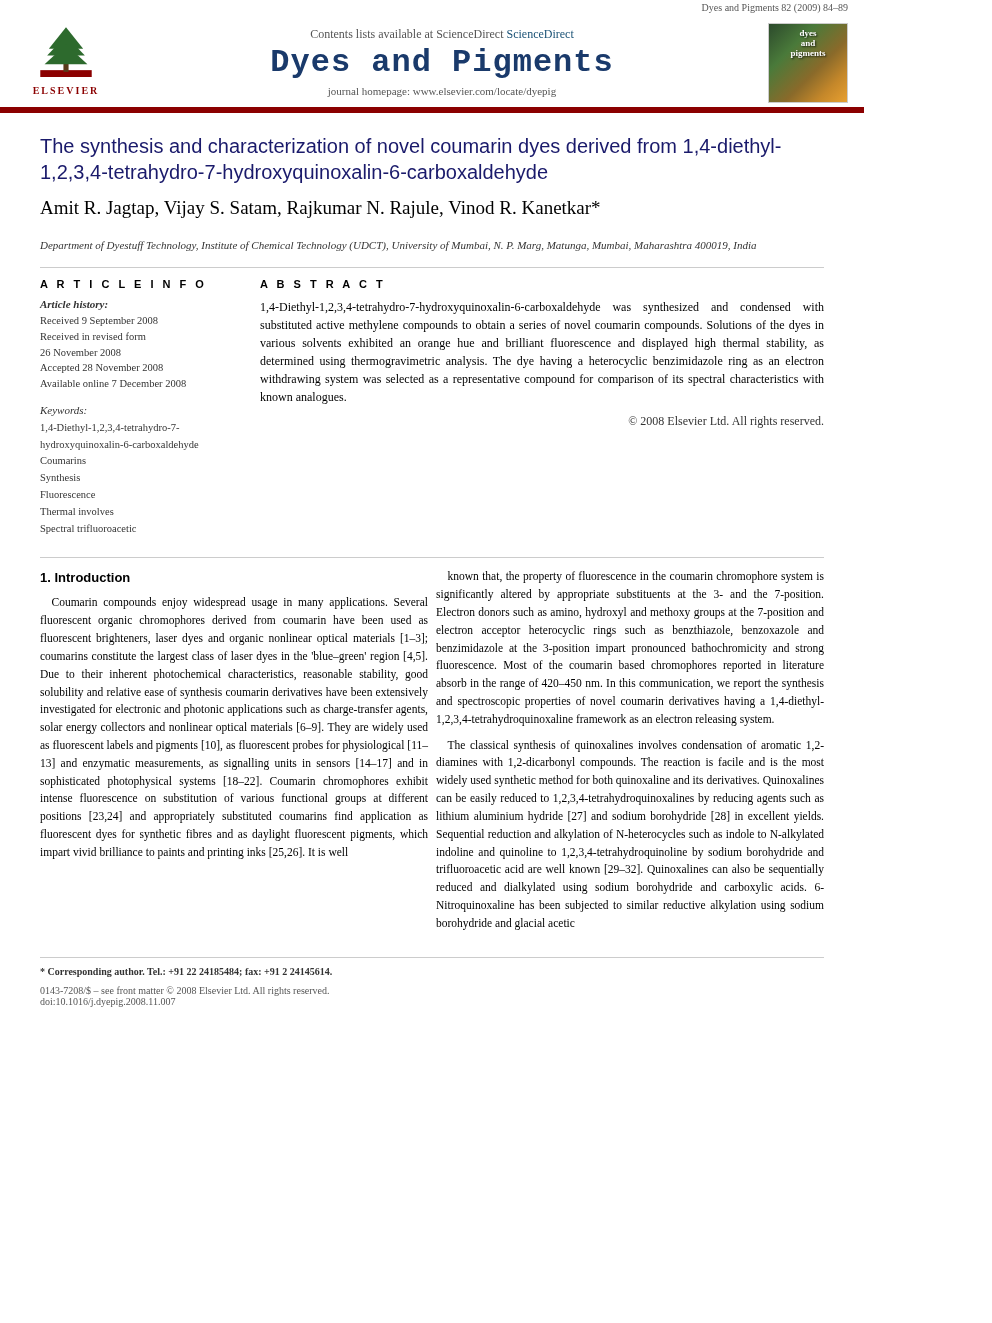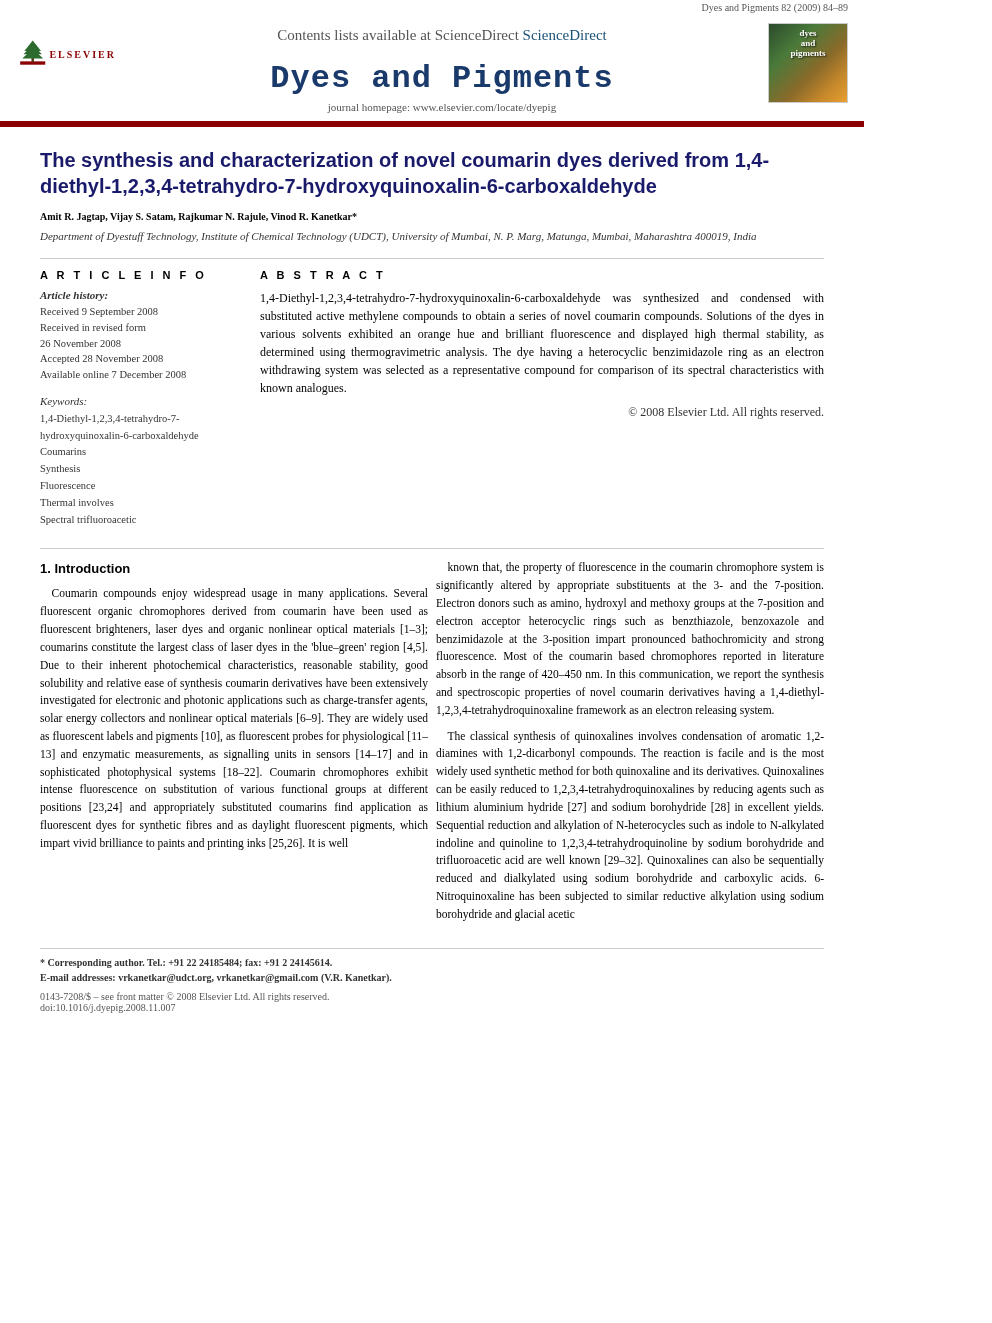--- a/index.html
+++ b/index.html
@@ -29,21 +29,21 @@
     .journal-top-bar {
       display: flex;
       justify-content: space-between;
       align-items: flex-start;
       padding: 8px 16px 0 16px;
     }
 
     .elsevier-logo-area {
       width: 100px;
       display: flex;
-      flex-direction: row;
+      flex-direction: column;
       align-items: center;
     }
 
     .elsevier-tree {
       width: 80px;
       height: 60px;
     }
 
     .elsevier-label {
       font-size: 10px;
@@ -53,23 +53,23 @@
       margin-top: 2px;
     }
 
     .journal-center {
       flex: 1;
       text-align: center;
       padding: 4px 20px;
     }
 
     .sciencedirect-line {
-      font-size: 15px;
+      font-size: 12px;
       color: #555;
-      margin-bottom: 16px;
+      margin-bottom: 2px;
     }
 
     .journal-title-header {
       font-size: 32px;
       font-weight: bold;
       color: #1a3a6b;
       font-family: Liberation Mono, monospace;
       letter-spacing: 1px;
     }
 
@@ -113,32 +113,31 @@
       margin: 0;
     }
 
     
     .main-content {
       padding: 20px 40px;
     }
 
     .paper-title {
       font-size: 20px;
-      font-weight: bold;
+      font-weight: normal;
       color: #1a1a6b;
       margin-bottom: 12px;
       line-height: 1.3;
       font-family: Arial, sans-serif;
     }
 
     .authors {
-      font-size: 10px;
-      color: #000;
-      margin-bottom: 8px;
-      font-weight: bold;
+      font-size: 19px;
+      color: #000;
+      margin-bottom: 20px;
     }
 
     .affiliation {
       font-size: 11px;
       font-style: italic;
       color: #333;
       margin-bottom: 16px;
     }
 
     .divider-line {
@@ -368,24 +367,20 @@
 
       <div class="body-col">
         <p>known that, the property of fluorescence in the coumarin chromophore system is significantly altered by appropriate substituents at the 3- and the 7-position. Electron donors such as amino, hydroxyl and methoxy groups at the 7-position and electron acceptor heterocyclic rings such as benzthiazole, benzoxazole and benzimidazole at the 3-position impart pronounced bathochromicity and strong fluorescence. Most of the coumarin based chromophores reported in literature absorb in the range of 420–450 nm. In this communication, we report the synthesis and spectroscopic properties of novel coumarin derivatives having a 1,4-diethyl-1,2,3,4-tetrahydroquinoxaline framework as an electron releasing system.</p>
         <p>The classical synthesis of quinoxalines involves condensation of aromatic 1,2-diamines with 1,2-dicarbonyl compounds. The reaction is facile and is the most widely used synthetic method for both quinoxaline and its derivatives. Quinoxalines can be easily reduced to 1,2,3,4-tetrahydroquinoxalines by reducing agents such as lithium aluminium hydride [27] and sodium borohydride [28] in excellent yields. Sequential reduction and alkylation of N-heterocycles such as indole to N-alkylated indoline and quinoline to 1,2,3,4-tetrahydroquinoline by sodium borohydride and trifluoroacetic acid are well known [29–32]. Quinoxalines can also be sequentially reduced and dialkylated using sodium borohydride and carboxylic acids. 6-Nitroquinoxaline has been subjected to similar reductive alkylation using sodium borohydride and glacial acetic</p>
       </div>
 
     </div>
 
     <div class="footnote-area">
       <div class="footnote-line">* Corresponding author. Tel.: +91 22 24185484; fax: +91 2 24145614.</div>
-      <div class="footnote-line">
-        <span>E-mail addresses:</span>
-        <span>vrkanetkar@udct.org, vrkanetkar@gmail.com (V.R. Kanetkar).</span>
-      </div>
     </div>
 
     <div class="journal-footer">
       <div>0143-7208/$ – see front matter © 2008 Elsevier Ltd. All rights reserved.</div>
       <div>doi:10.1016/j.dyepig.2008.11.007</div>
     </div>
 
   </div>
 </div>
 

